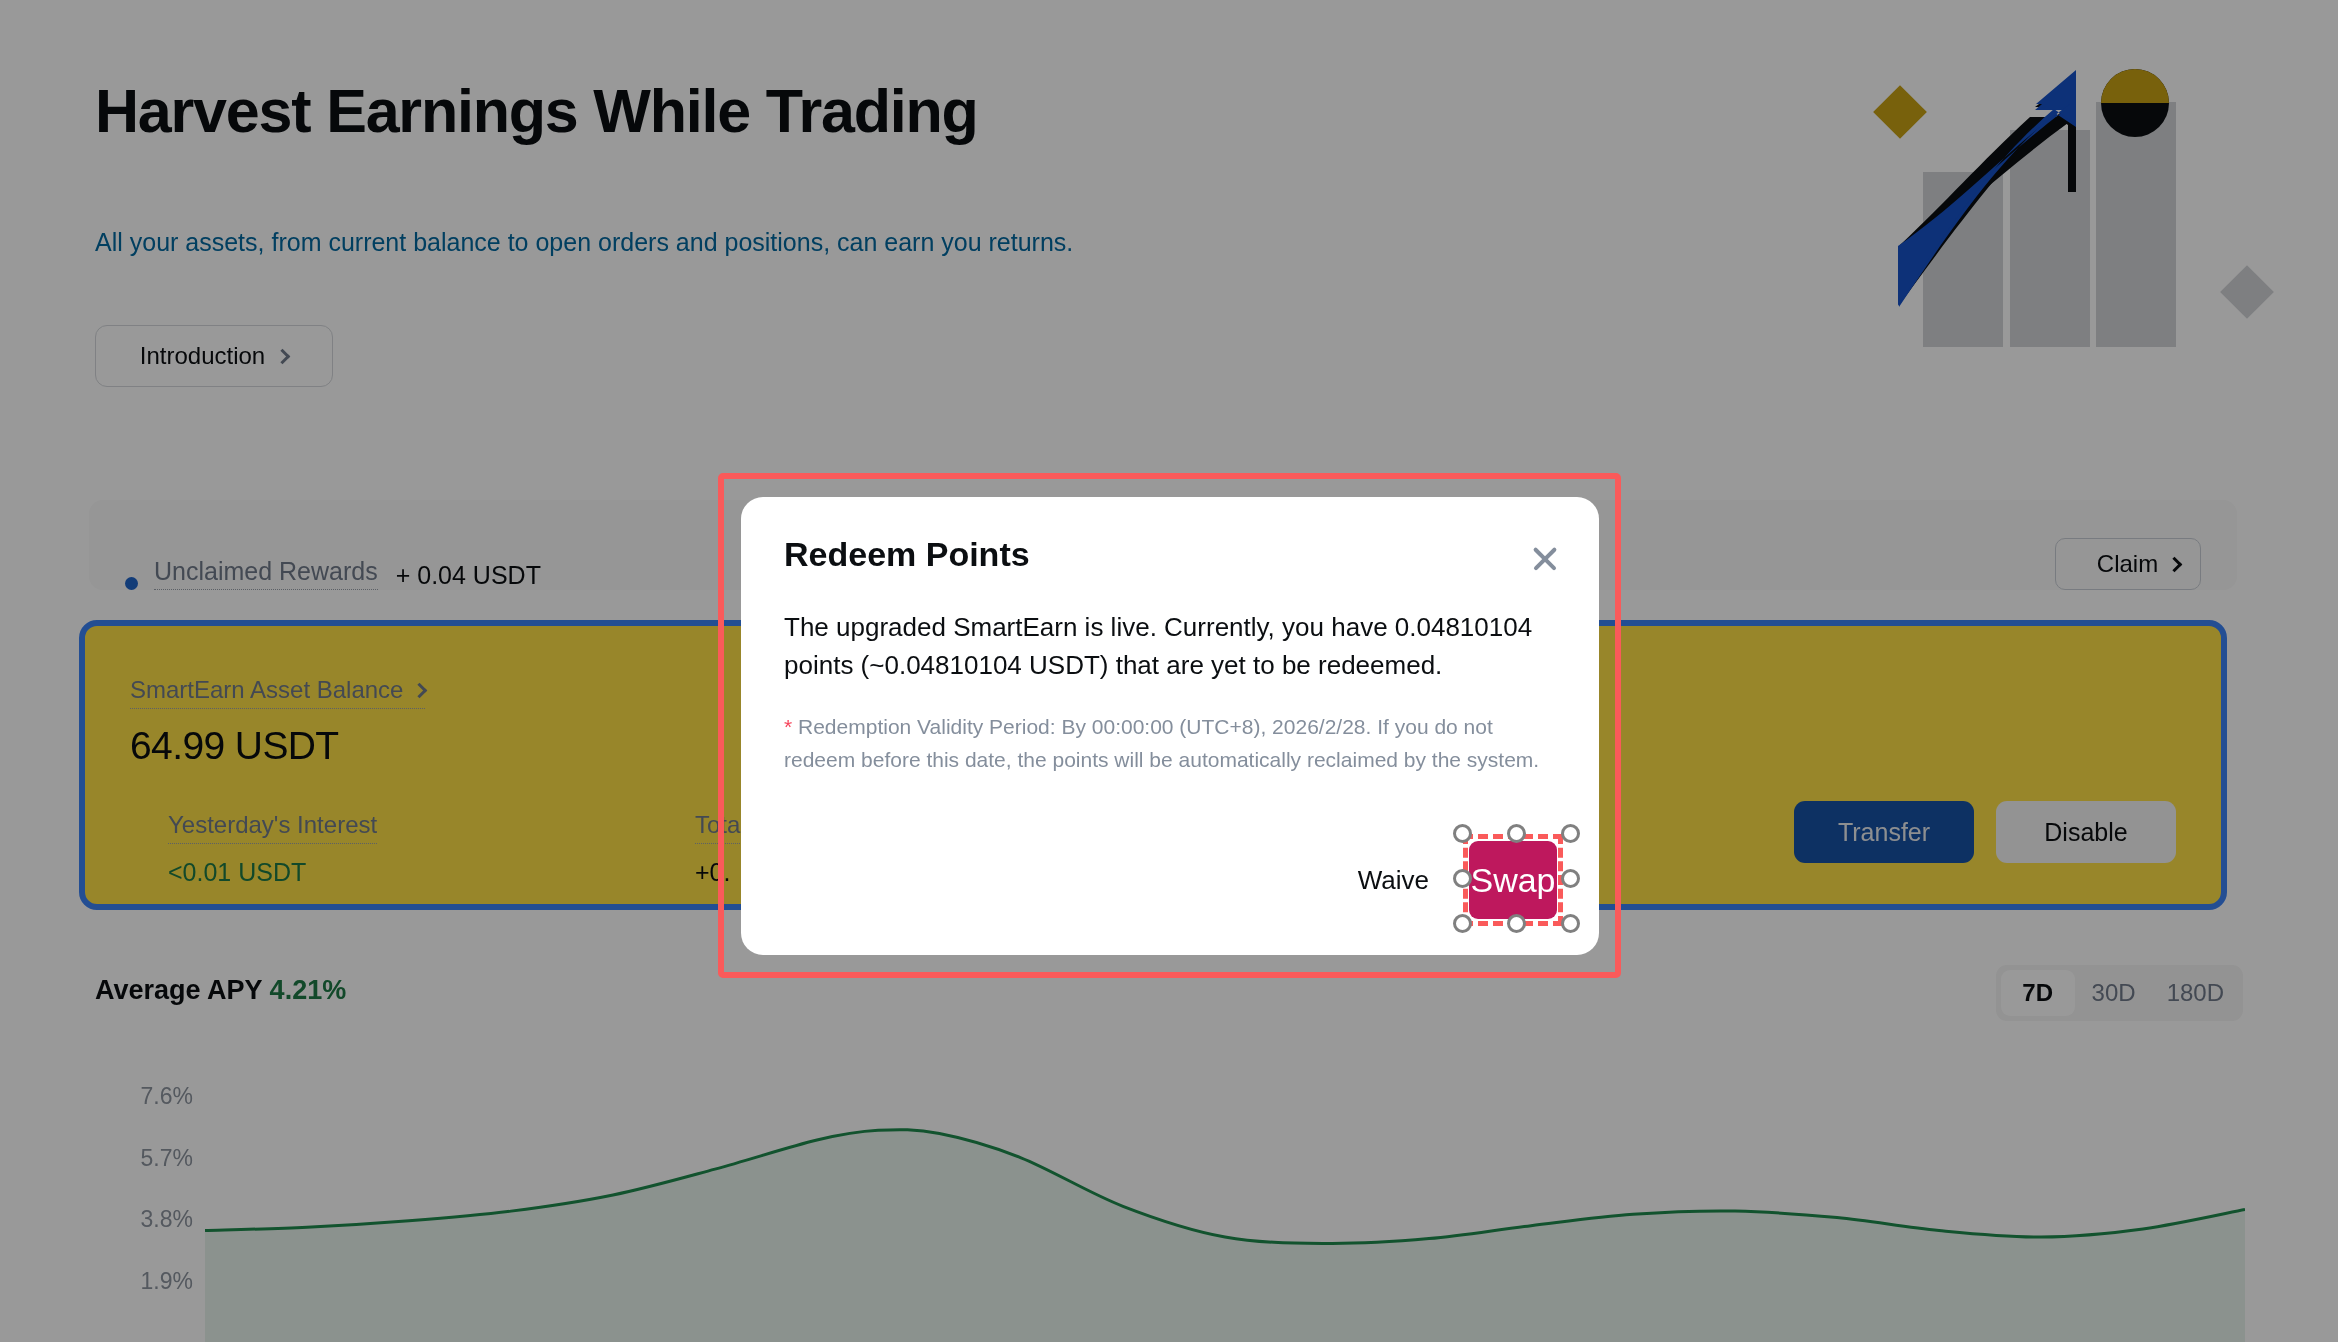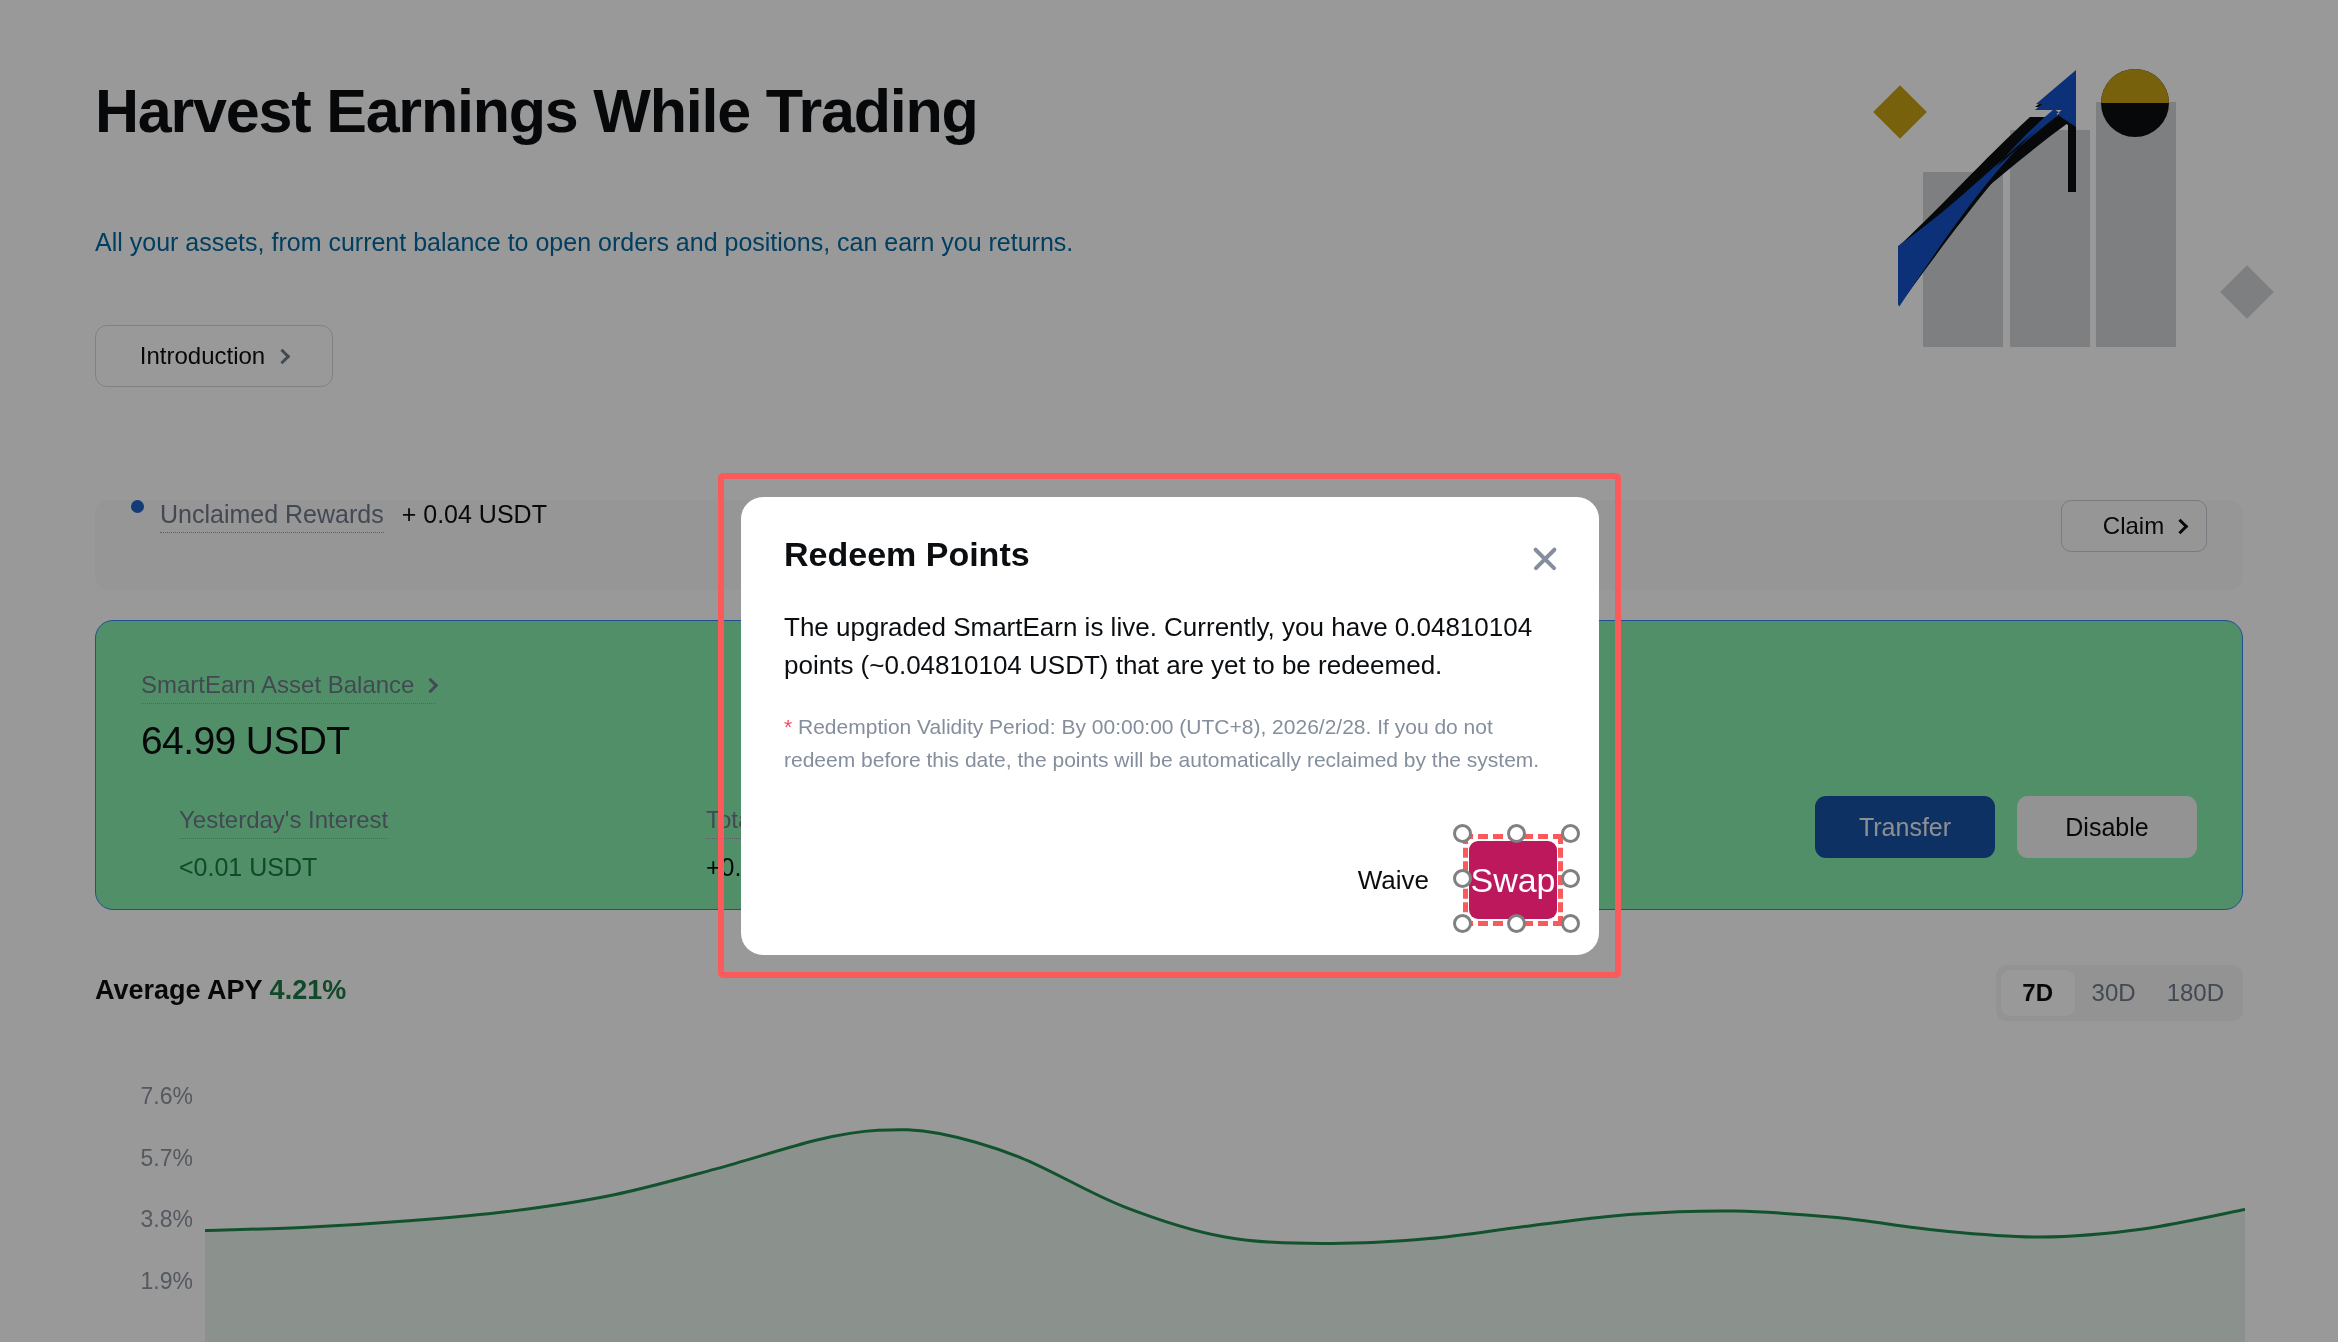--- a/index.html
+++ b/index.html
@@ -62,26 +62,26 @@
     width: 11px; height: 11px;
     border-right: 3px solid #707a8a;
     border-top: 3px solid #707a8a;
     transform: rotate(45deg);
   }
   .chev.dark { border-color: #0b0e11; }
 
   
   .rewards-bar {
     position: absolute;
-    left: 95px; top: 500px;
+    left: 89px; top: 500px;
     width: 2148px; height: 90px;
     background: #fafafa;
     border-radius: 14px;
     display: flex;
-    align-items: flex-start;
+    align-items: flex-end;
     padding: 0 36px;
   }
   .dot {
     width: 13px; height: 13px;
     border-radius: 50%;
     background: #1f64c9;
     margin-right: 16px;
     flex: 0 0 auto;
   }
   .dotted-label {
@@ -108,25 +108,25 @@
     gap: 11px;
     font-size: 24px;
     color: #0b0e11;
     cursor: pointer;
     padding-left: 21px;
   }
 
   
   .balance-card {
     position: absolute;
-    left: 95px; top: 620px;
+    left: 79px; top: 620px;
     width: 2148px; height: 290px;
-    border: 1px solid #3b82f6;
+    border: 6px solid #3b82f6;
     border-radius: 18px;
-    background: #86efac;
+    background: #fde047;
   }
   .bal-label {
     position: absolute;
     left: 45px; top: 50px;
     font-size: 24px;
     color: #707a8a;
     border-bottom: 1px dotted #9aa1ab;
     padding-bottom: 4px;
     display: inline-flex;
     align-items: center;

